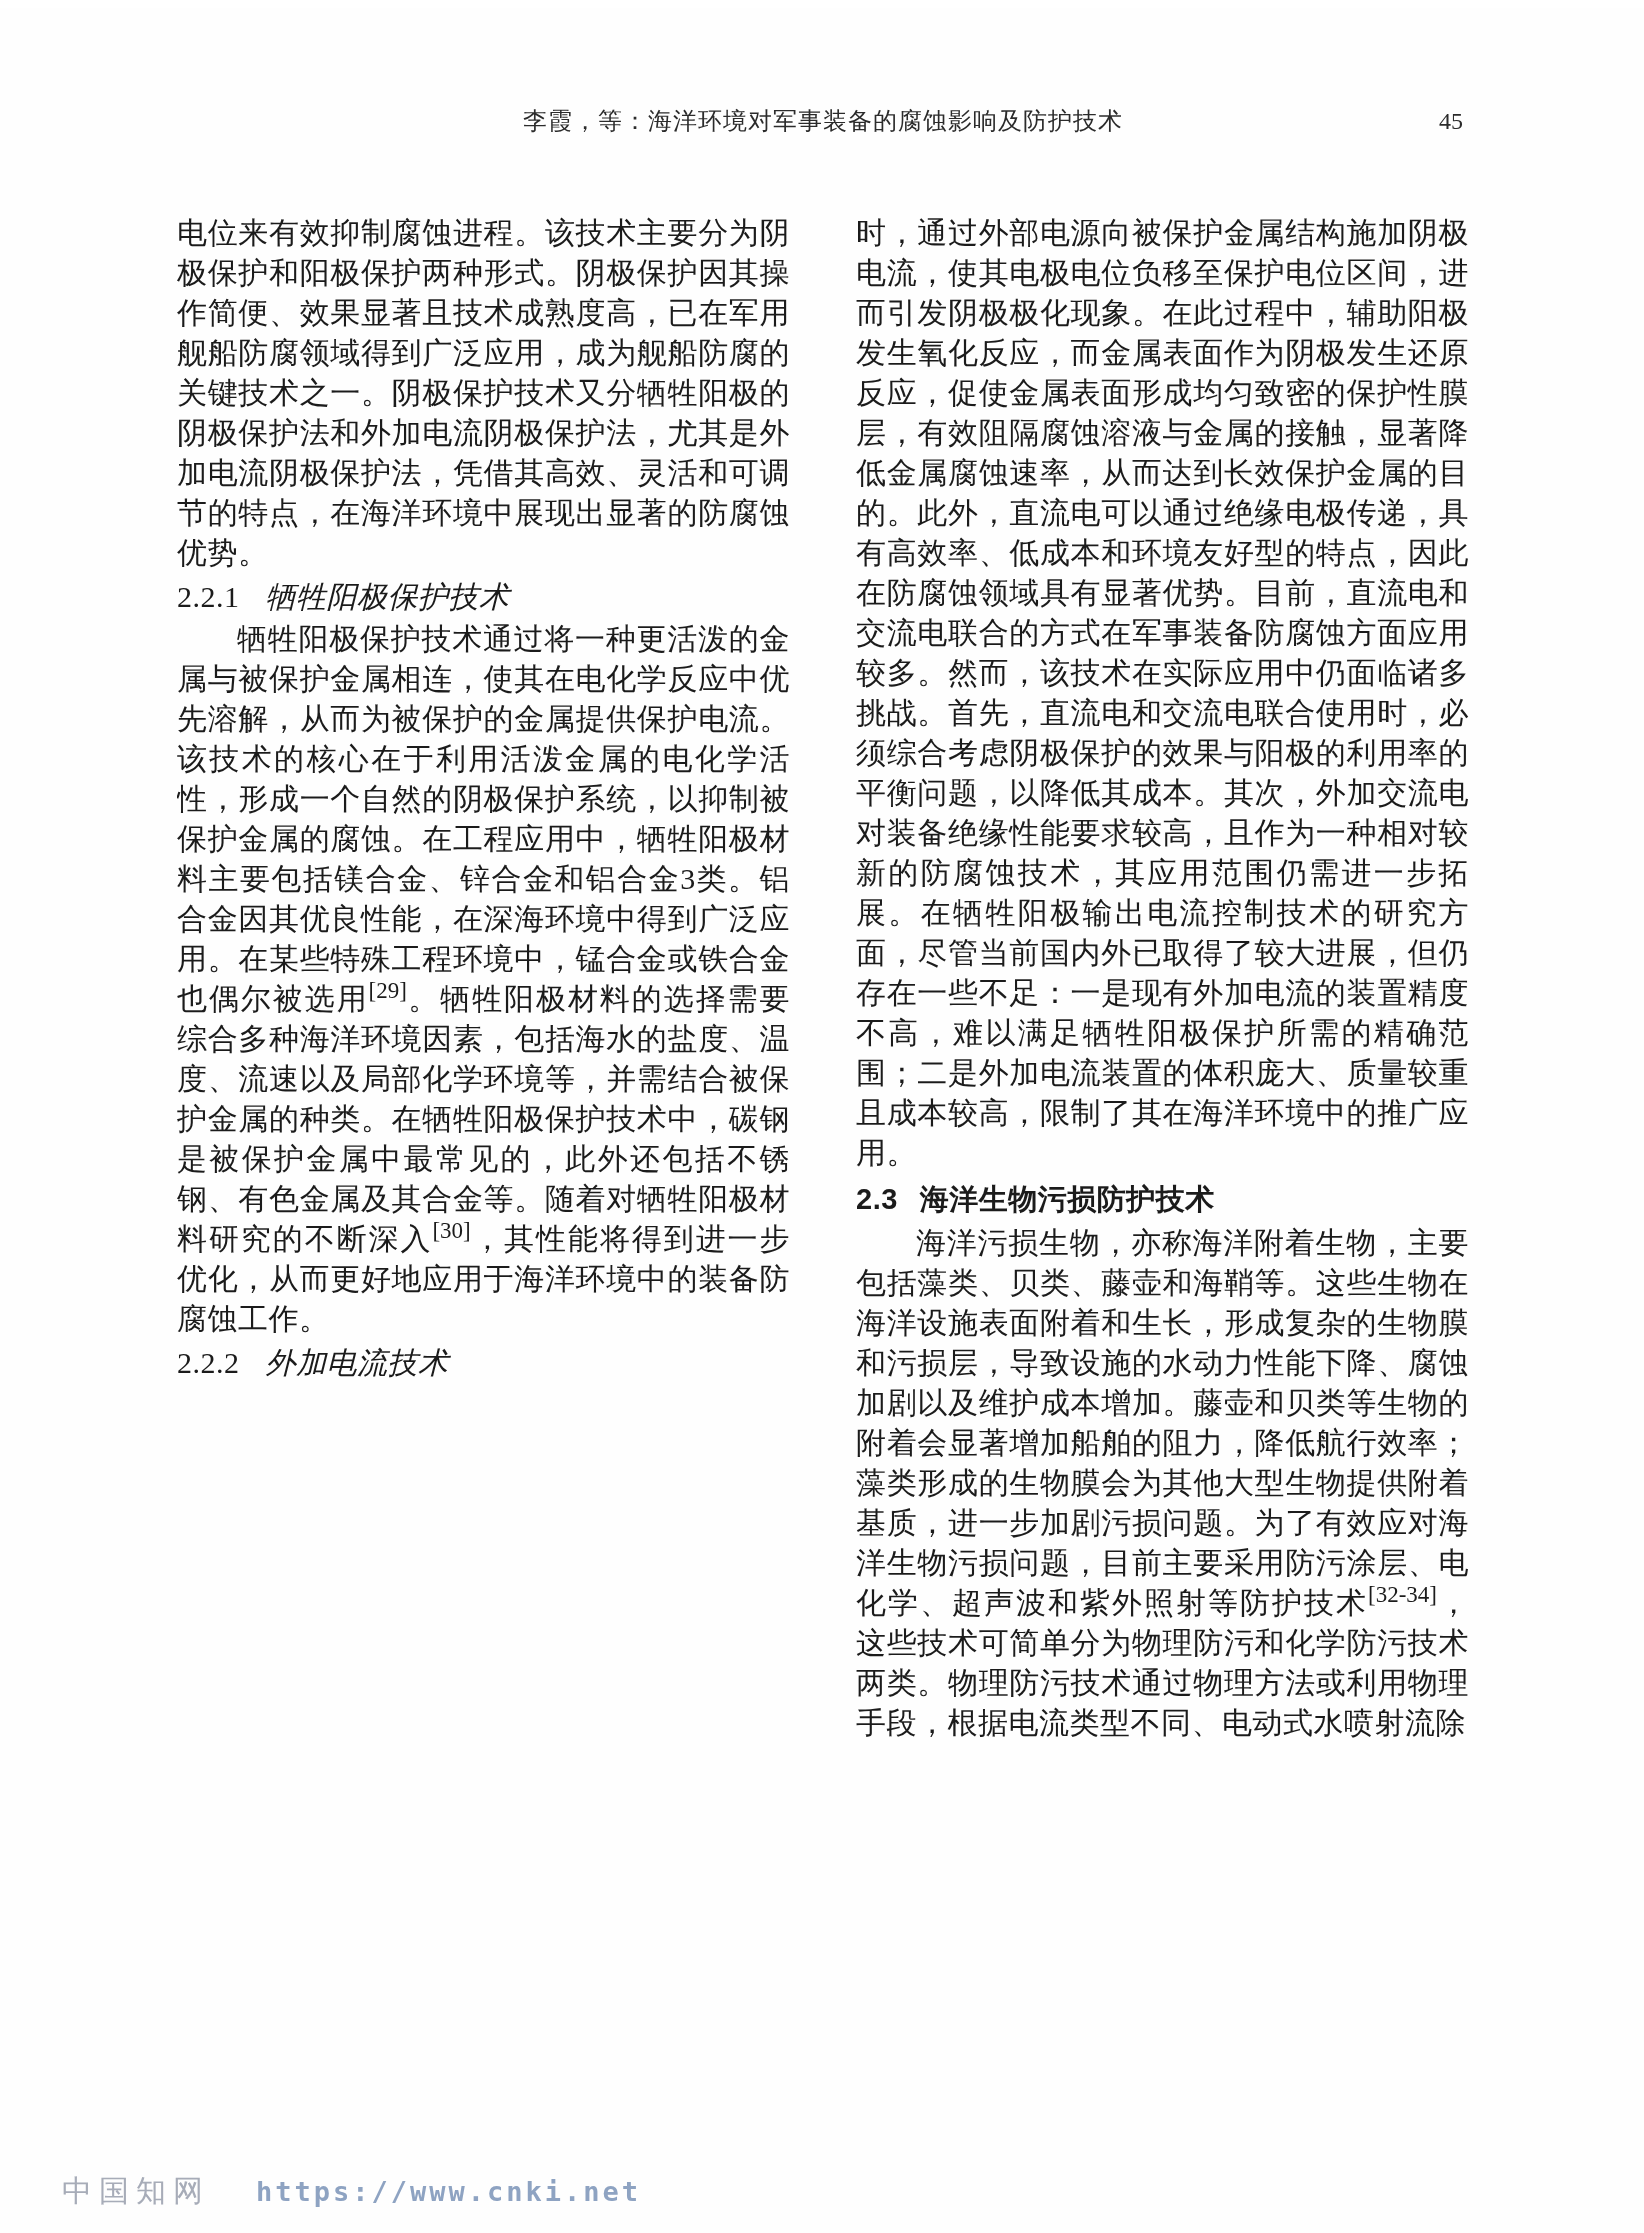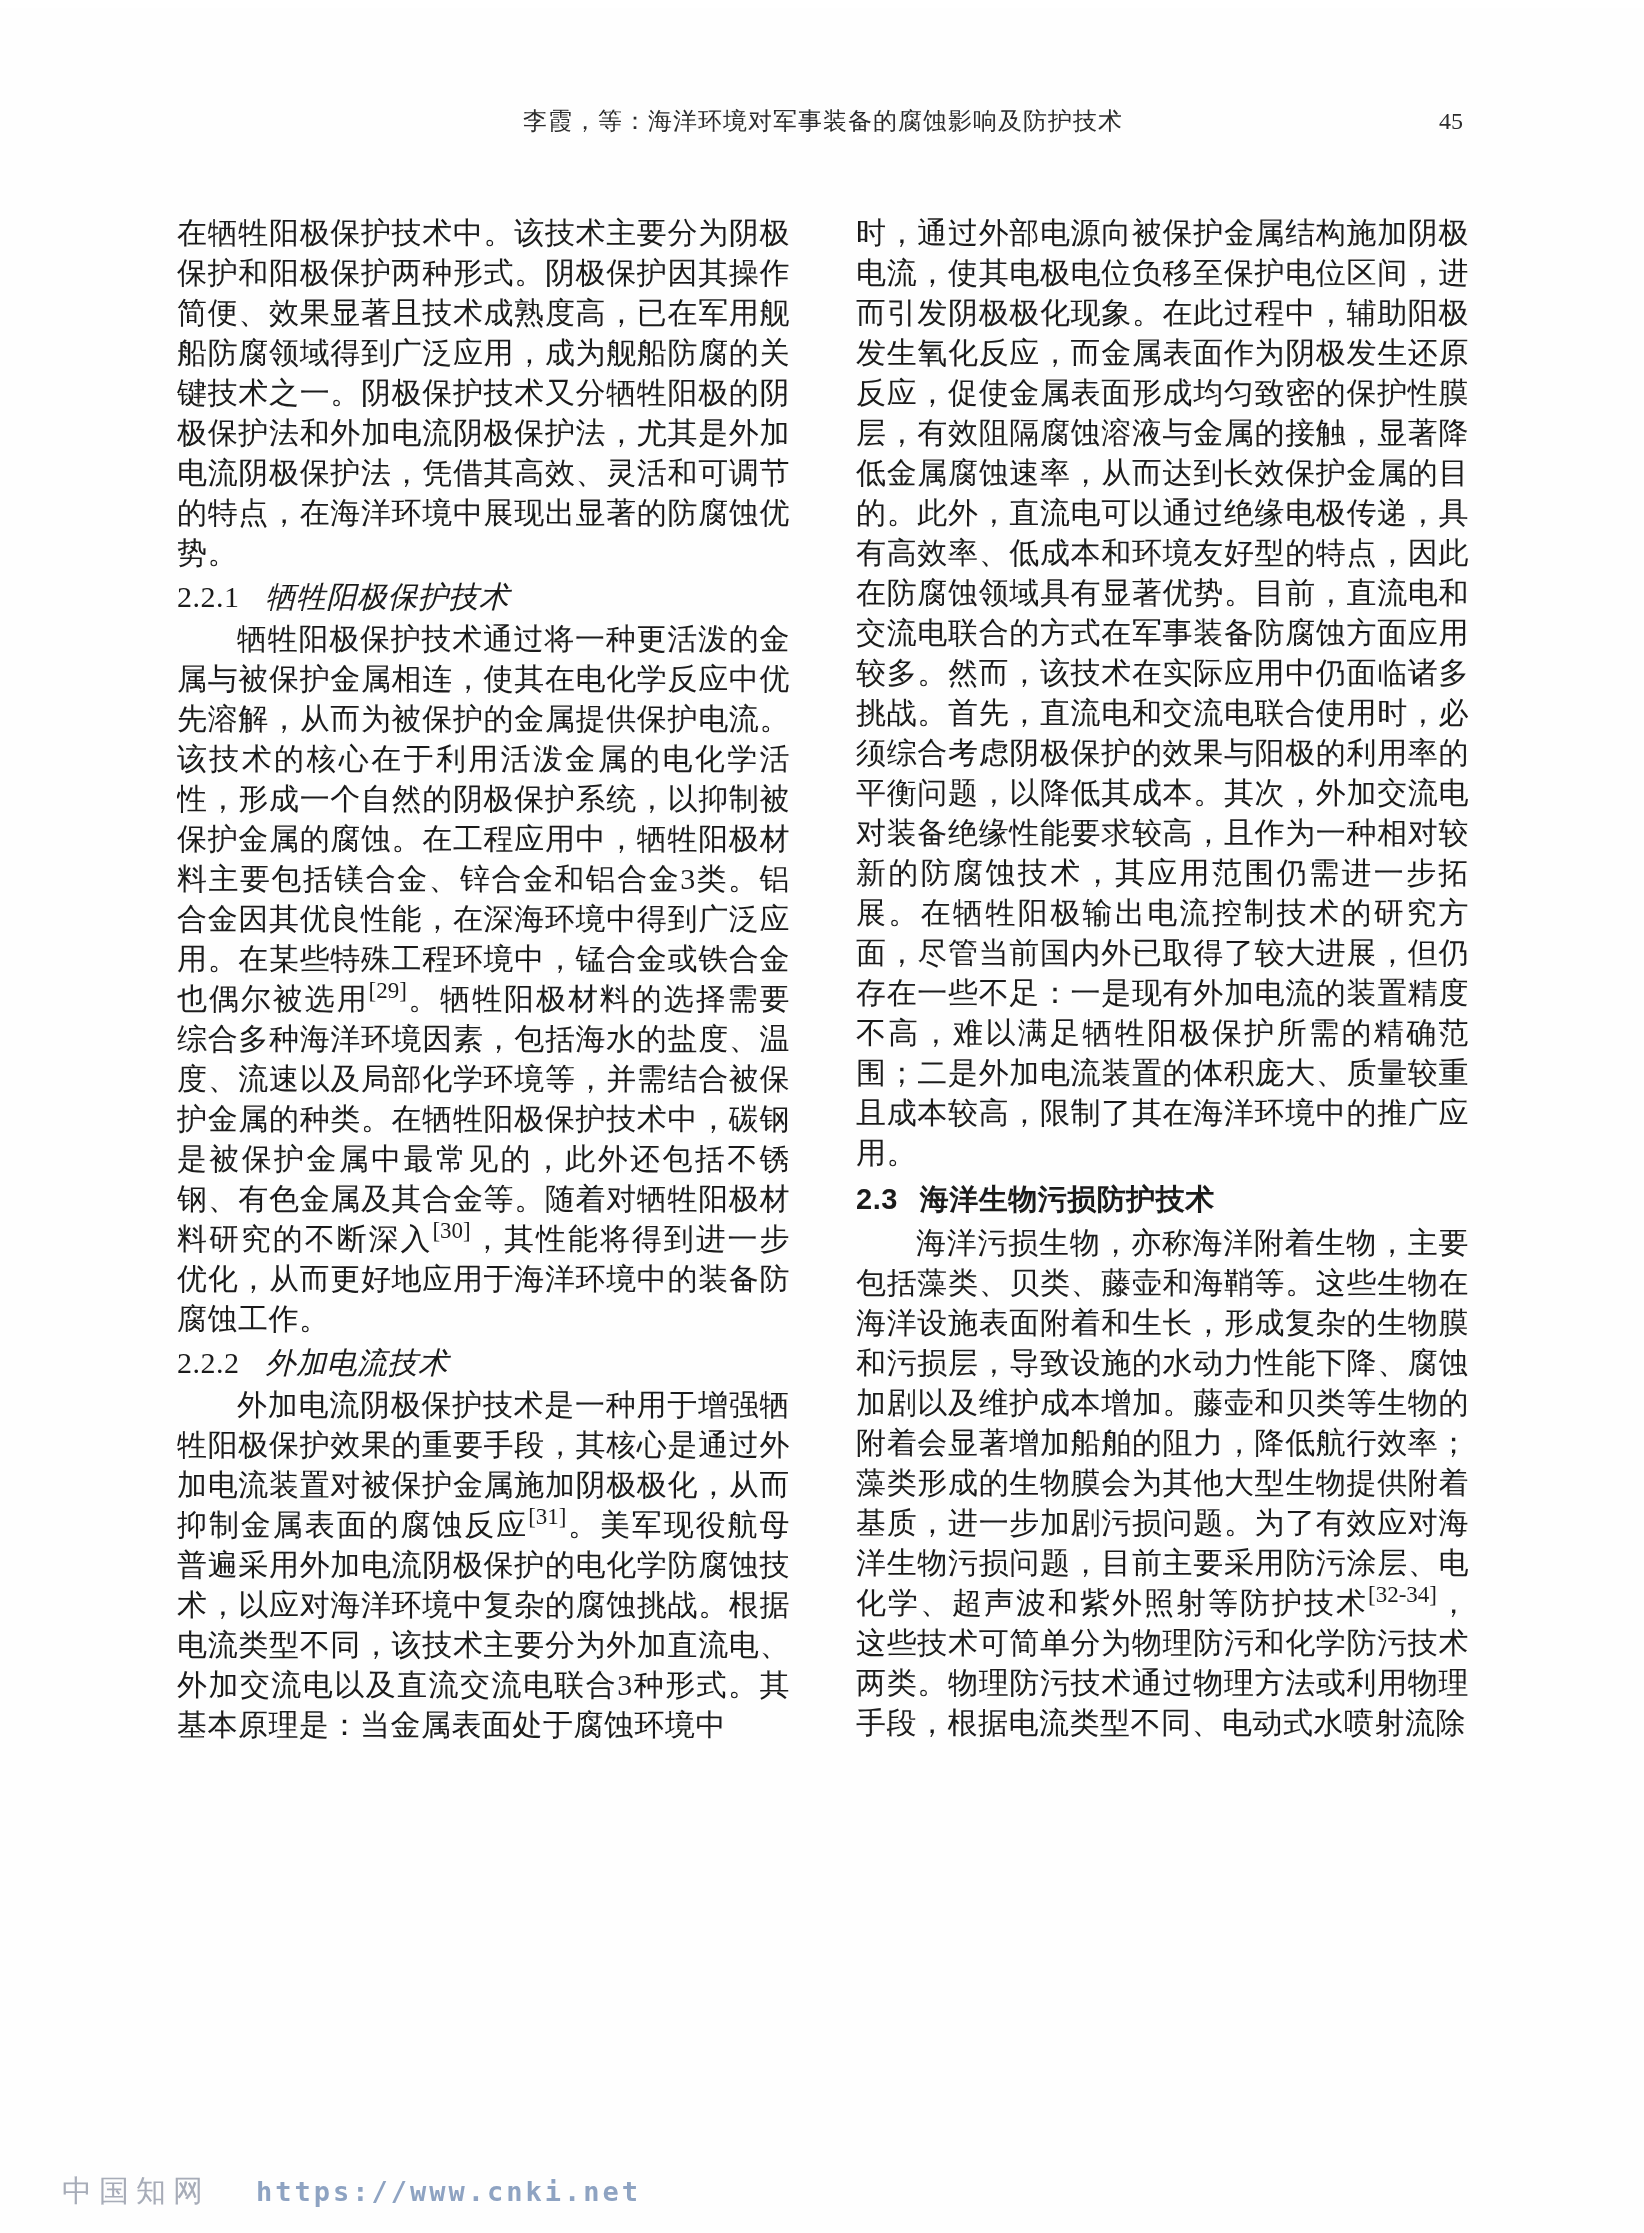--- a/index.html
+++ b/index.html
@@ -125,33 +125,32 @@
 <div class="page">
 
   <header class="page-header">
     <div class="running-title">李霞，等：海洋环境对军事装备的腐蚀影响及防护技术</div>
     <div class="page-number">45</div>
   </header>
 
   <main class="body-columns">
 
     <section class="column">
-      <p class="continued">在牺牲阳极保护技术中。该技术主要分为阴极保护和阳极保护两种形式。阴极保护因其操作简便、效果显著且技术成熟度高，已在军用舰船防腐领域得到广泛应用，成为舰船防腐的关键技术之一。阴极保护技术又分牺牲阳极的阴极保护法和外加电流阴极保护法，尤其是外加电流阴极保护法，凭借其高效、灵活和可调节的特点，在海洋环境中展现出显著的防腐蚀优势。</p>
+      <p class="continued">电位来有效抑制腐蚀进程。该技术主要分为阴极保护和阳极保护两种形式。阴极保护因其操作简便、效果显著且技术成熟度高，已在军用舰船防腐领域得到广泛应用，成为舰船防腐的关键技术之一。阴极保护技术又分牺牲阳极的阴极保护法和外加电流阴极保护法，尤其是外加电流阴极保护法，凭借其高效、灵活和可调节的特点，在海洋环境中展现出显著的防腐蚀优势。</p>
 
       <h3 class="sub-heading">
         <span class="h-num">2.2.1</span><span class="h-title">牺牲阳极保护技术</span>
       </h3>
 
       <p><span>牺牲阳极保护技术通过将一种更活泼的金属与被保护金属相连，使其在电化学反应中优先溶解，从而为被保护的金属提供保护电流。该技术的核心在于利用活泼金属的电化学活性，形成一个自然的阴极保护系统，以抑制被保护金属的腐蚀。在工程应用中，牺牲阳极材料主要包括镁合金、锌合金和铝合金3类。铝合金因其优良性能，在深海环境中得到广泛应用。在某些特殊工程环境中，锰合金或铁合金也偶尔被选用</span><sup class="cite">[29]</sup><span>。牺牲阳极材料的选择需要综合多种海洋环境因素，包括海水的盐度、温度、流速以及局部化学环境等，并需结合被保护金属的种类。在牺牲阳极保护技术中，碳钢是被保护金属中最常见的，此外还包括不锈钢、有色金属及其合金等。随着对牺牲阳极材料研究的不断深入</span><sup class="cite">[30]</sup><span>，其性能将得到进一步优化，从而更好地应用于海洋环境中的装备防腐蚀工作。</span></p>
 
       <h3 class="sub-heading">
         <span class="h-num">2.2.2</span><span class="h-title">外加电流技术</span>
       </h3>
 
-      <p><span>外加电流阴极保护技术是一种用于增强牺牲阳极保护效果的重要手段，其核心是通过外加电流装置对被保护金属施加阴极极化，从而抑制金属表面的腐蚀反应</span><sup class="cite">[31]</sup><span>。美军现役航母普遍采用外加电流阴极保护的电化学防腐蚀技术，以应对海洋环境中复杂的腐蚀挑战。根据电流类型不同，该技术主要分为外加直流电、外加交流电以及直流交流电联合3种形式。其基本原理是：当金属表面处于腐蚀环境中</span></p>
     </section>
 
     <section class="column">
       <p class="continued">时，通过外部电源向被保护金属结构施加阴极电流，使其电极电位负移至保护电位区间，进而引发阴极极化现象。在此过程中，辅助阳极发生氧化反应，而金属表面作为阴极发生还原反应，促使金属表面形成均匀致密的保护性膜层，有效阻隔腐蚀溶液与金属的接触，显著降低金属腐蚀速率，从而达到长效保护金属的目的。此外，直流电可以通过绝缘电极传递，具有高效率、低成本和环境友好型的特点，因此在防腐蚀领域具有显著优势。目前，直流电和交流电联合的方式在军事装备防腐蚀方面应用较多。然而，该技术在实际应用中仍面临诸多挑战。首先，直流电和交流电联合使用时，必须综合考虑阴极保护的效果与阳极的利用率的平衡问题，以降低其成本。其次，外加交流电对装备绝缘性能要求较高，且作为一种相对较新的防腐蚀技术，其应用范围仍需进一步拓展。在牺牲阳极输出电流控制技术的研究方面，尽管当前国内外已取得了较大进展，但仍存在一些不足：一是现有外加电流的装置精度不高，难以满足牺牲阳极保护所需的精确范围；二是外加电流装置的体积庞大、质量较重且成本较高，限制了其在海洋环境中的推广应用。</p>
 
       <h3 class="bold-heading">
         <span class="h-num">2.3</span><span class="h-title">海洋生物污损防护技术</span>
       </h3>
 
       <p><span>海洋污损生物，亦称海洋附着生物，主要包括藻类、贝类、藤壶和海鞘等。这些生物在海洋设施表面附着和生长，形成复杂的生物膜和污损层，导致设施的水动力性能下降、腐蚀加剧以及维护成本增加。藤壶和贝类等生物的附着会显著增加船舶的阻力，降低航行效率；藻类形成的生物膜会为其他大型生物提供附着基质，进一步加剧污损问题。为了有效应对海洋生物污损问题，目前主要采用防污涂层、电化学、超声波和紫外照射等防护技术</span><sup class="cite">[32-34]</sup><span>，这些技术可简单分为物理防污和化学防污技术两类。物理防污技术通过物理方法或利用物理手段，根据电流类型不同、电动式水喷射流除</span></p>

